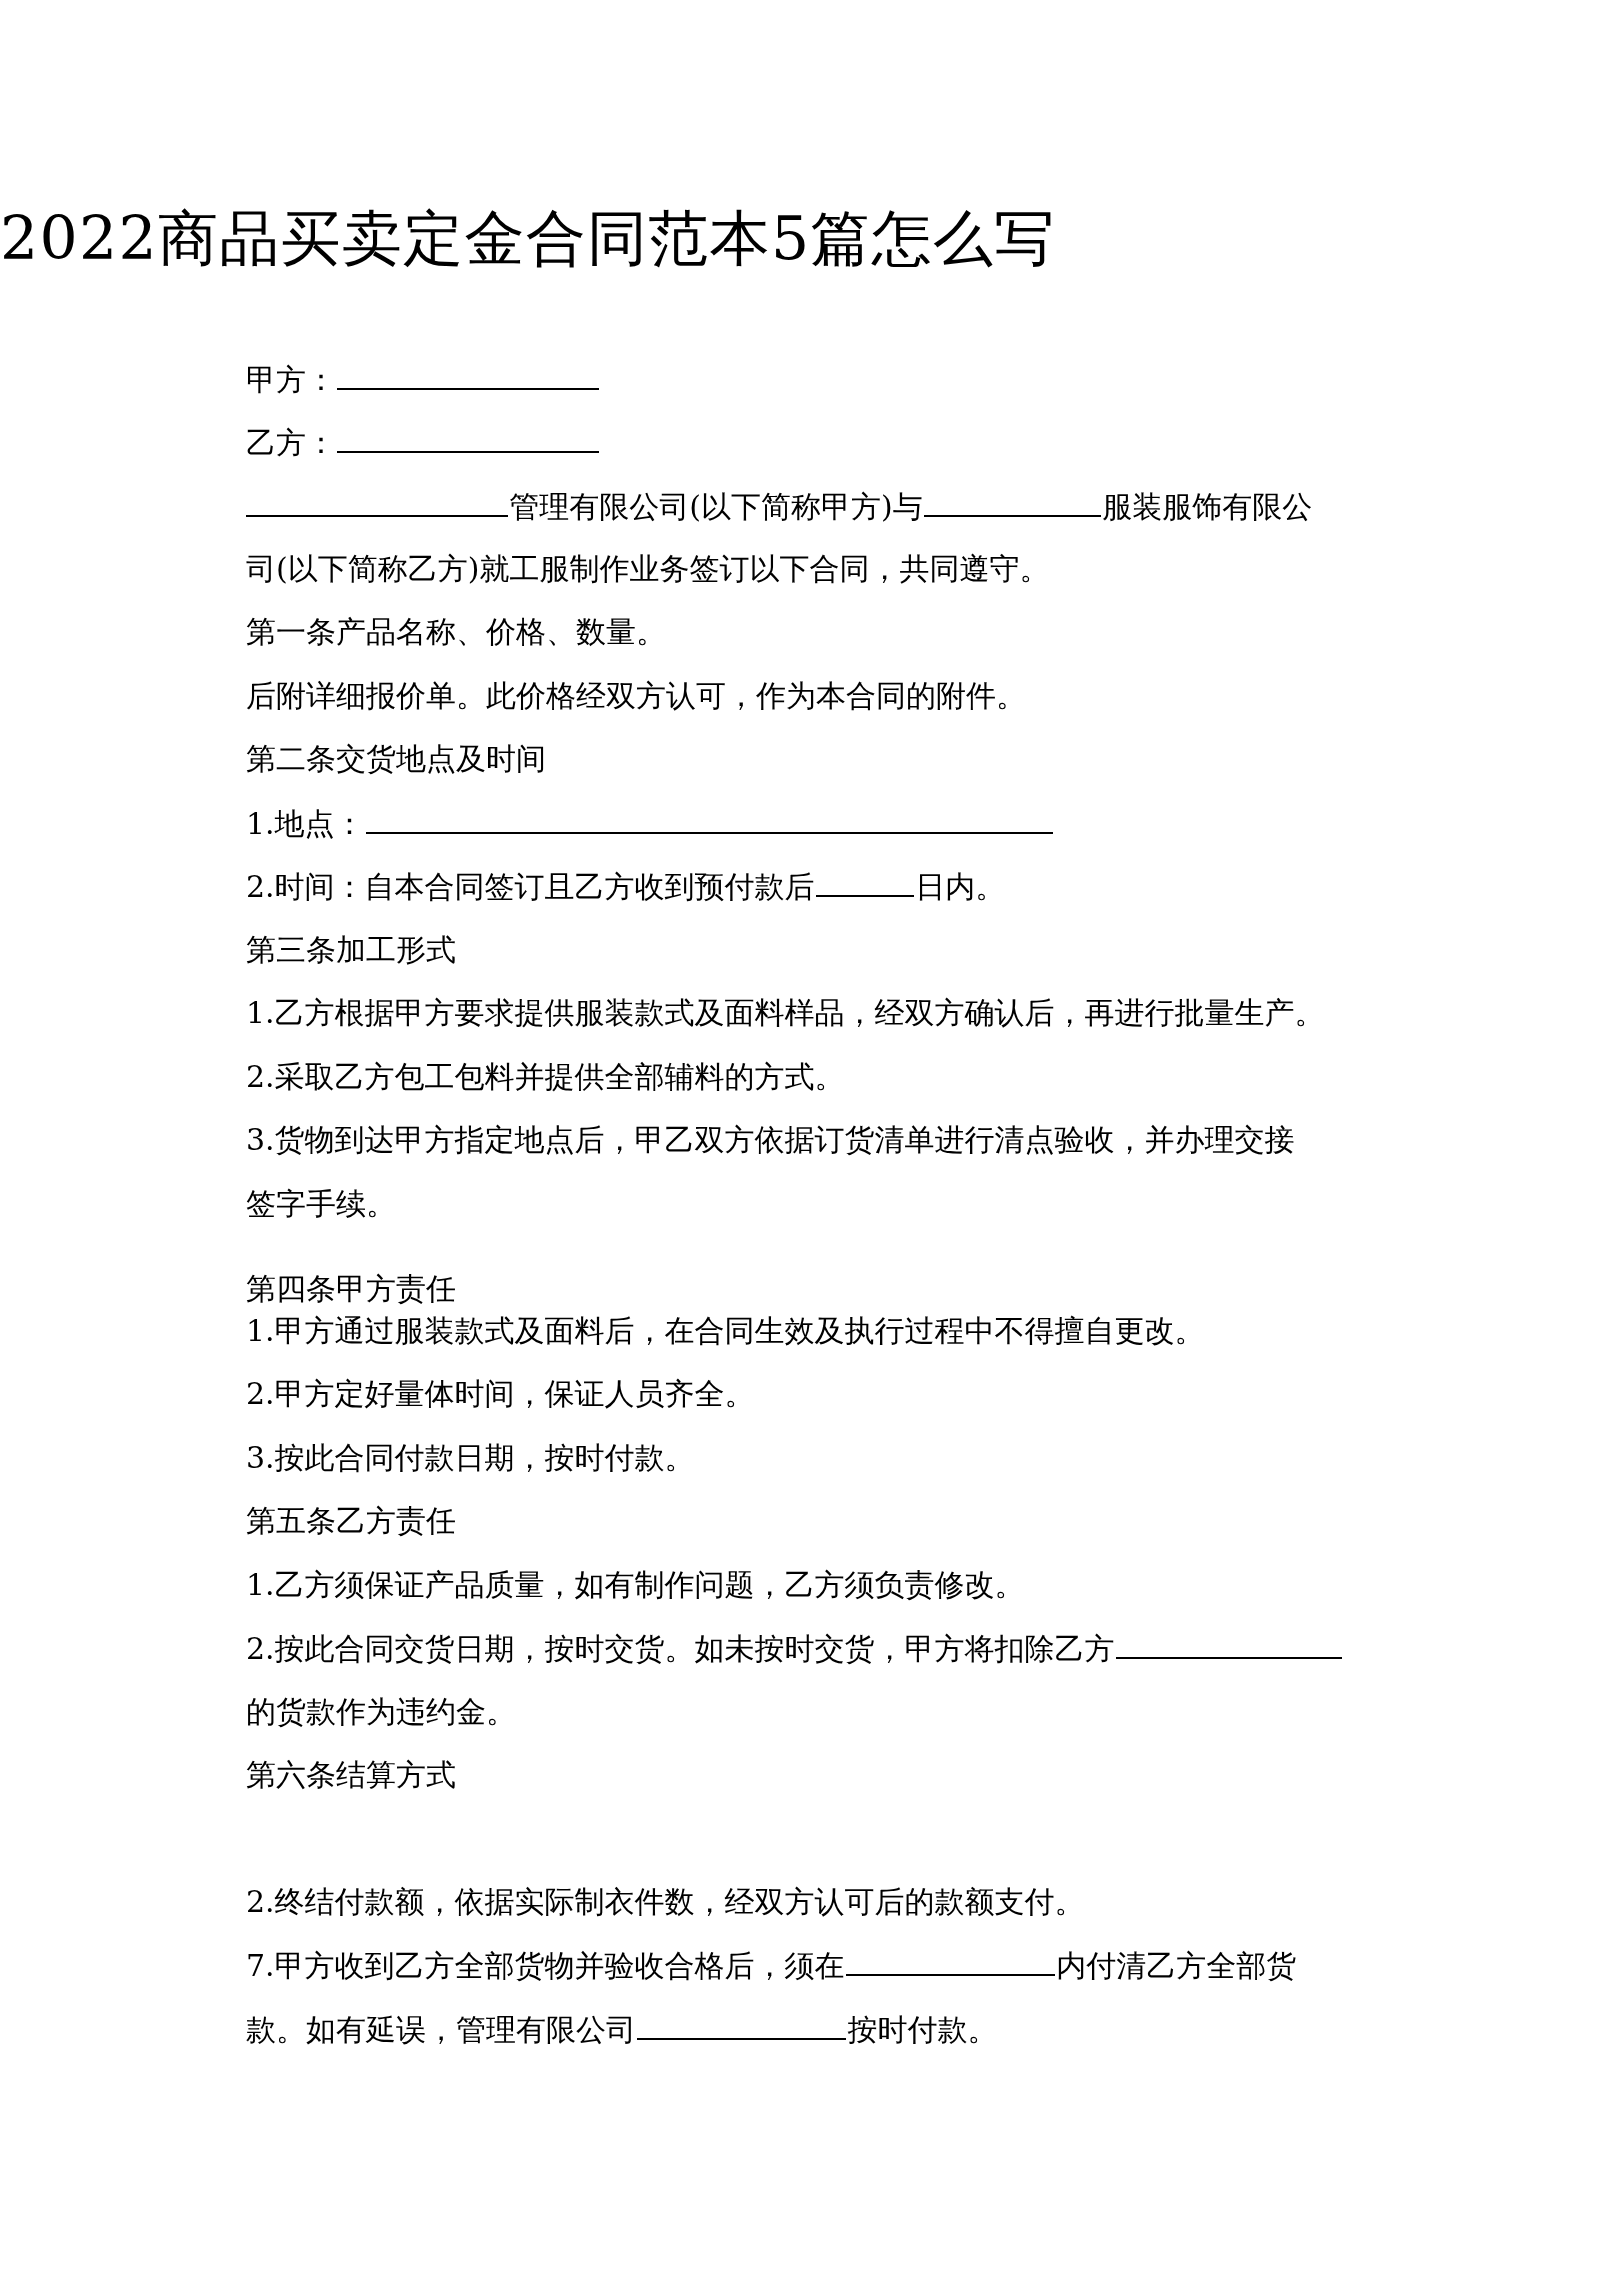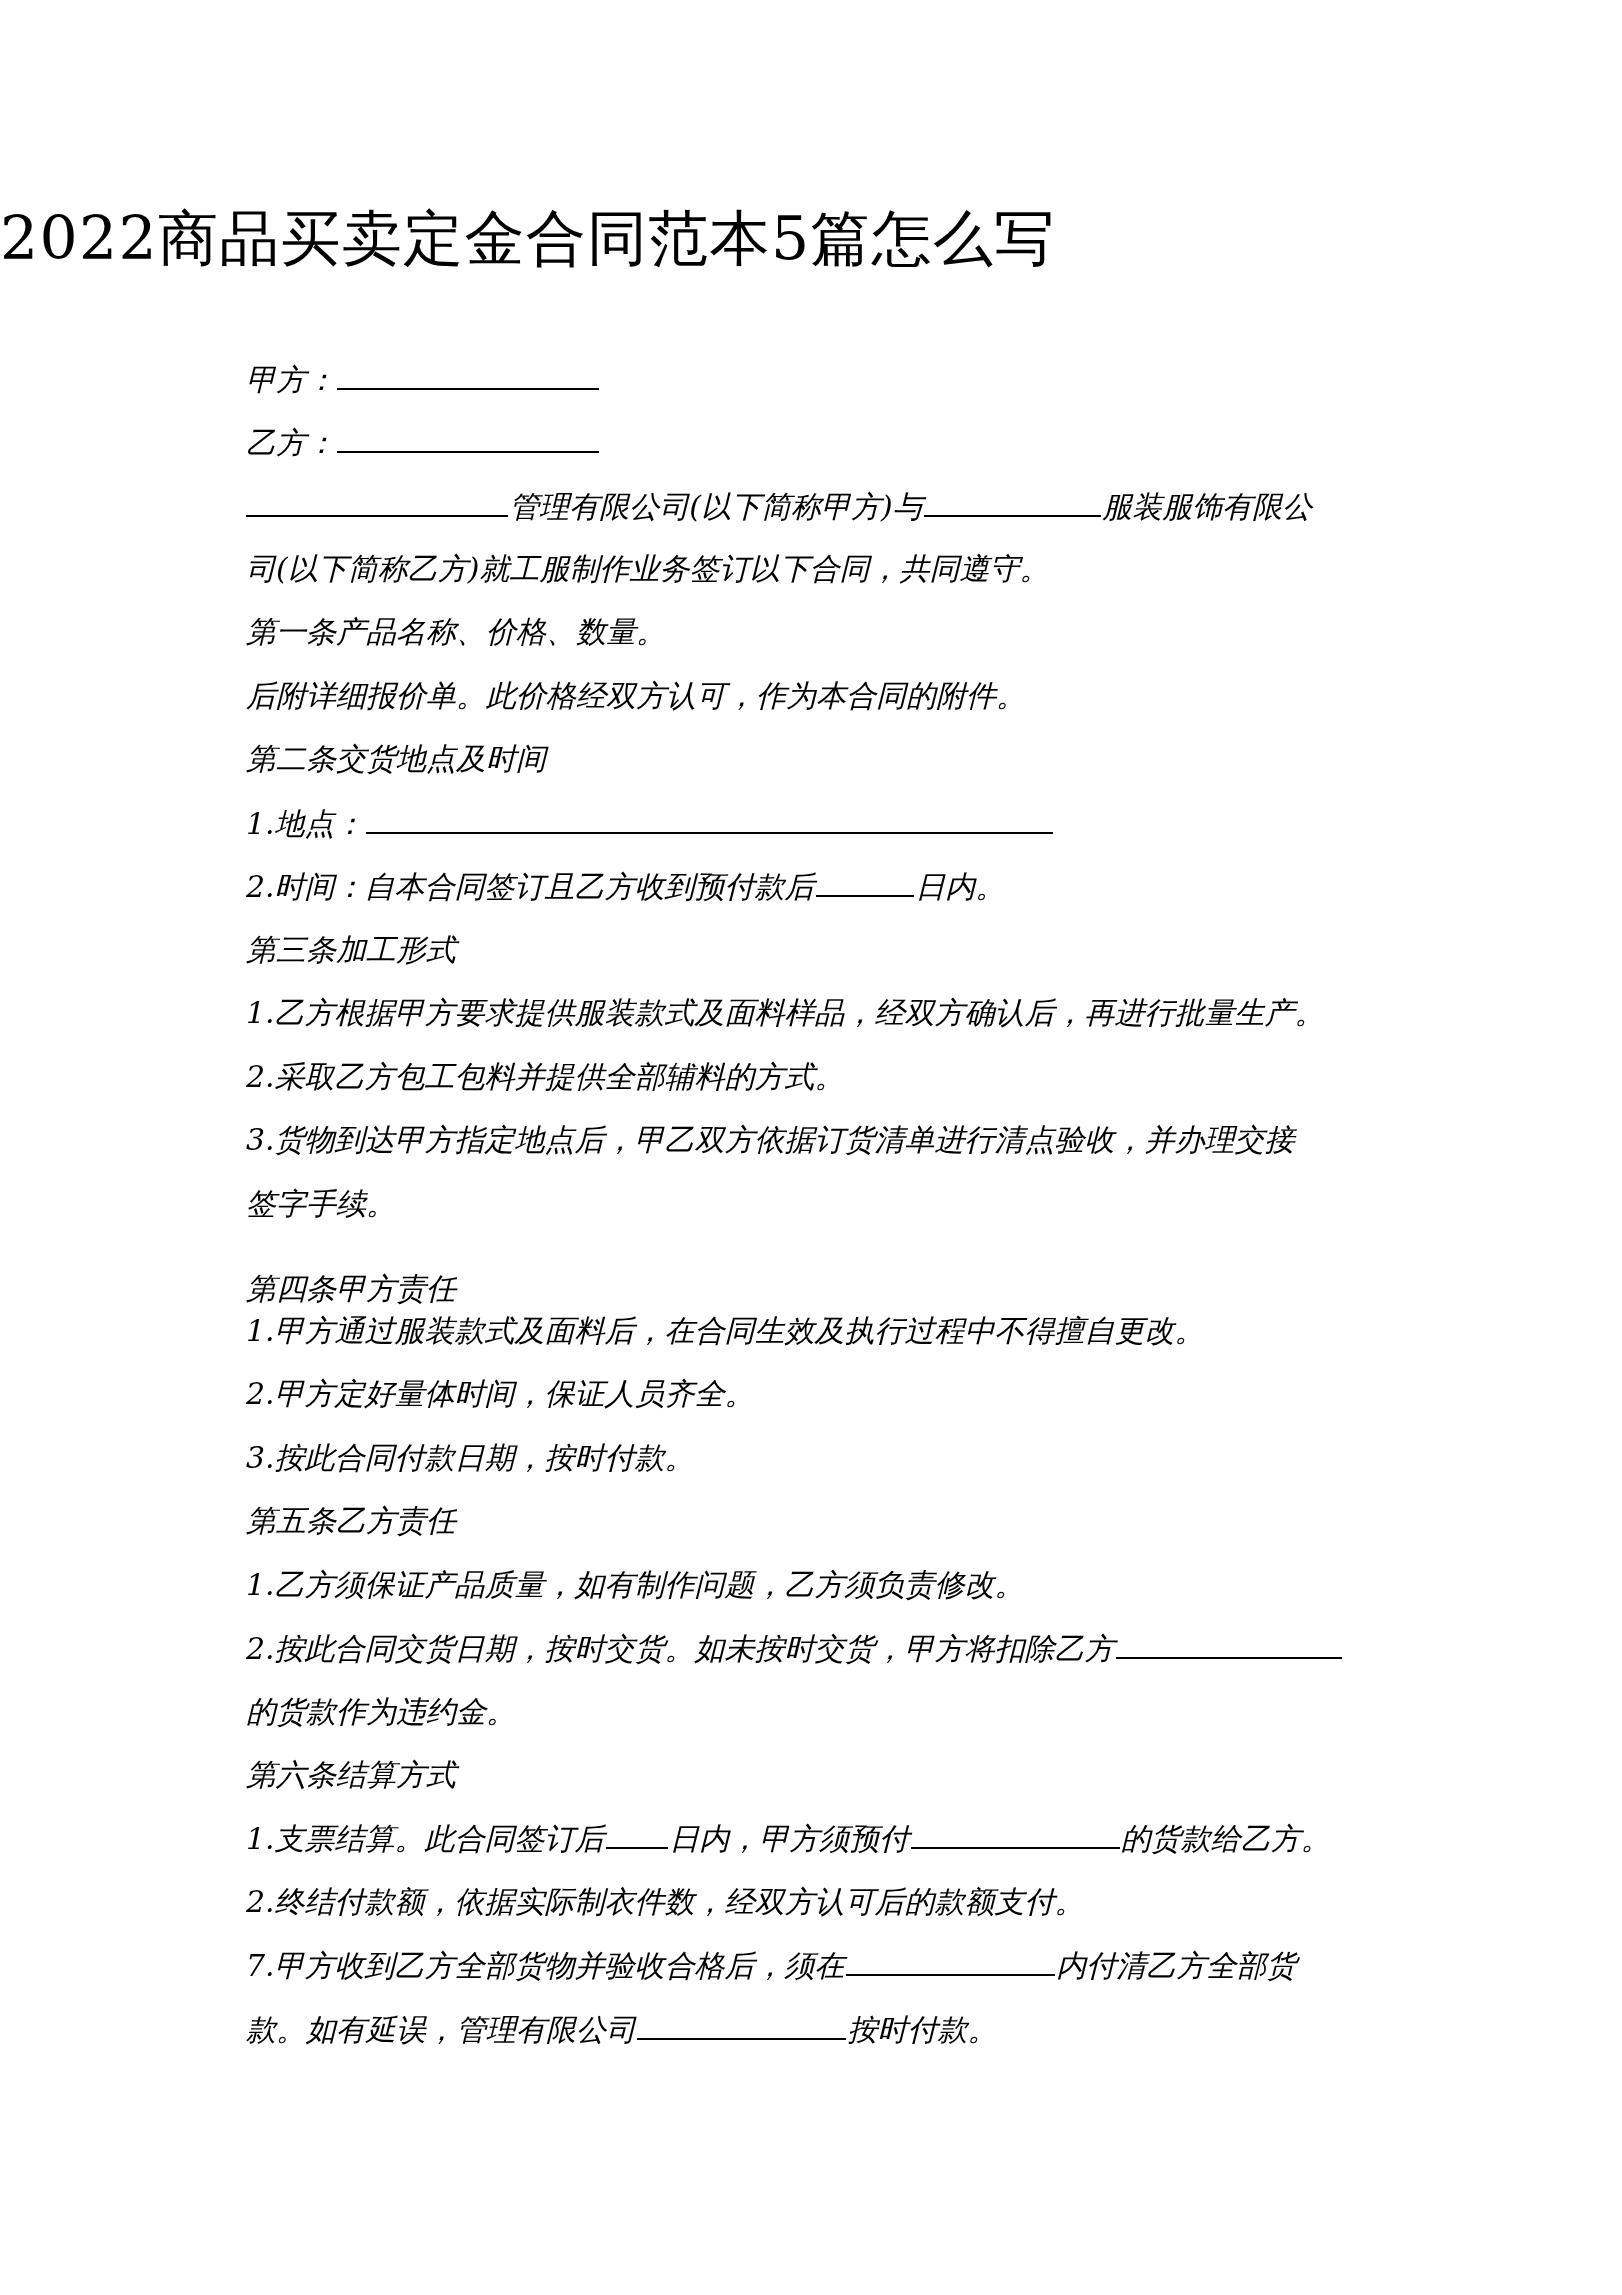--- a/index.html
+++ b/index.html
@@ -9,21 +9,21 @@
       background: #ffffff; color: #000000;
       font-family: "DejaVu Serif", "Liberation Serif", serif;
     }
     .title {
       position: absolute; left: 0; width: 1623px; top: 196px;
       font-size: 60px; line-height: 85px;
       font-weight: normal; margin: 0; letter-spacing: 1.3px;
     }
     .line {
       position: absolute; left: 246px; font-size: 30px; line-height: 39px;
-      white-space: nowrap; height: 39px; font-style: italic;
+      white-space: nowrap; height: 39px;
     }
     .blank {
       display: inline-block; border-bottom: 2px solid #000; height: 29px;
       vertical-align: baseline; margin: 0 1.3px;
     }
   </style>
 </head>
 <body>
 
 <div class="page">
@@ -66,23 +66,20 @@
   <div class="line" style="top:1438px">3.按此合同付款日期，按时付款。</div>
 
   <div class="line" style="top:1501px">第五条乙方责任</div>
   <div class="line" style="top:1565px">1.乙方须保证产品质量，如有制作问题，乙方须负责修改。</div>
   <div class="line" style="top:1628px">
     <span>2.按此合同交货日期，按时交货。如未按时交货，甲方将扣除乙方</span><span class="blank" style="width:226px"></span>
   </div>
   <div class="line" style="top:1692px">的货款作为违约金。</div>
 
   <div class="line" style="top:1755px">第六条结算方式</div>
-  <div class="line" style="top:1818px">
-    <span>1.支票结算。此合同签订后</span><span class="blank" style="width:62px"></span><span>日内，甲方须预付</span><span class="blank" style="width:209px"></span><span>的货款给乙方。</span>
-  </div>
   <div class="line" style="top:1882px">2.终结付款额，依据实际制衣件数，经双方认可后的款额支付。</div>
   <div class="line" style="top:1945px">
     <span>7.甲方收到乙方全部货物并验收合格后，须在</span><span class="blank" style="width:209px"></span><span>内付清乙方全部货</span>
   </div>
   <div class="line" style="top:2009px">
     <span>款。如有延误，管理有限公司</span><span class="blank" style="width:209px"></span><span>按时付款。</span>
   </div>
 </div>
 
 

